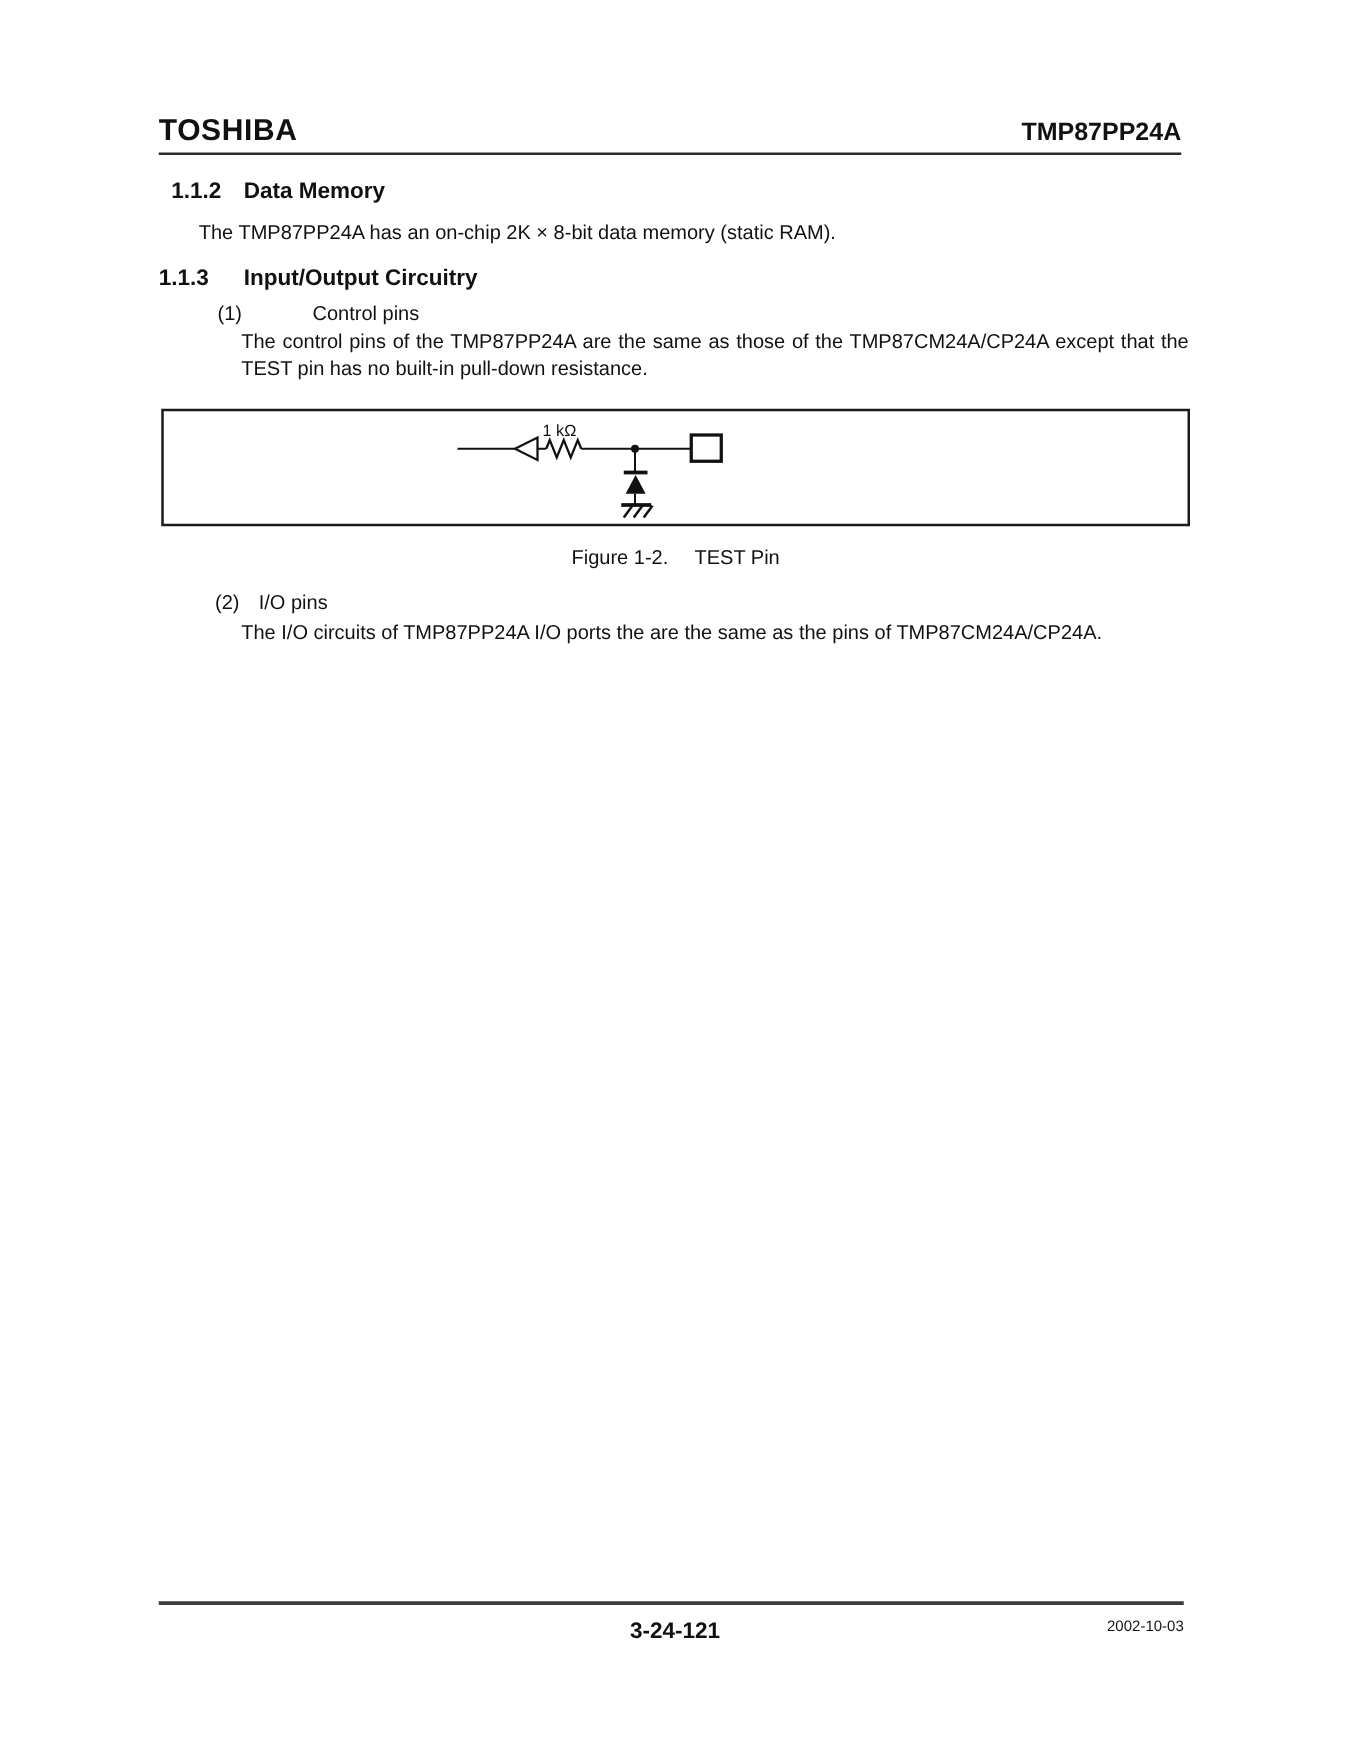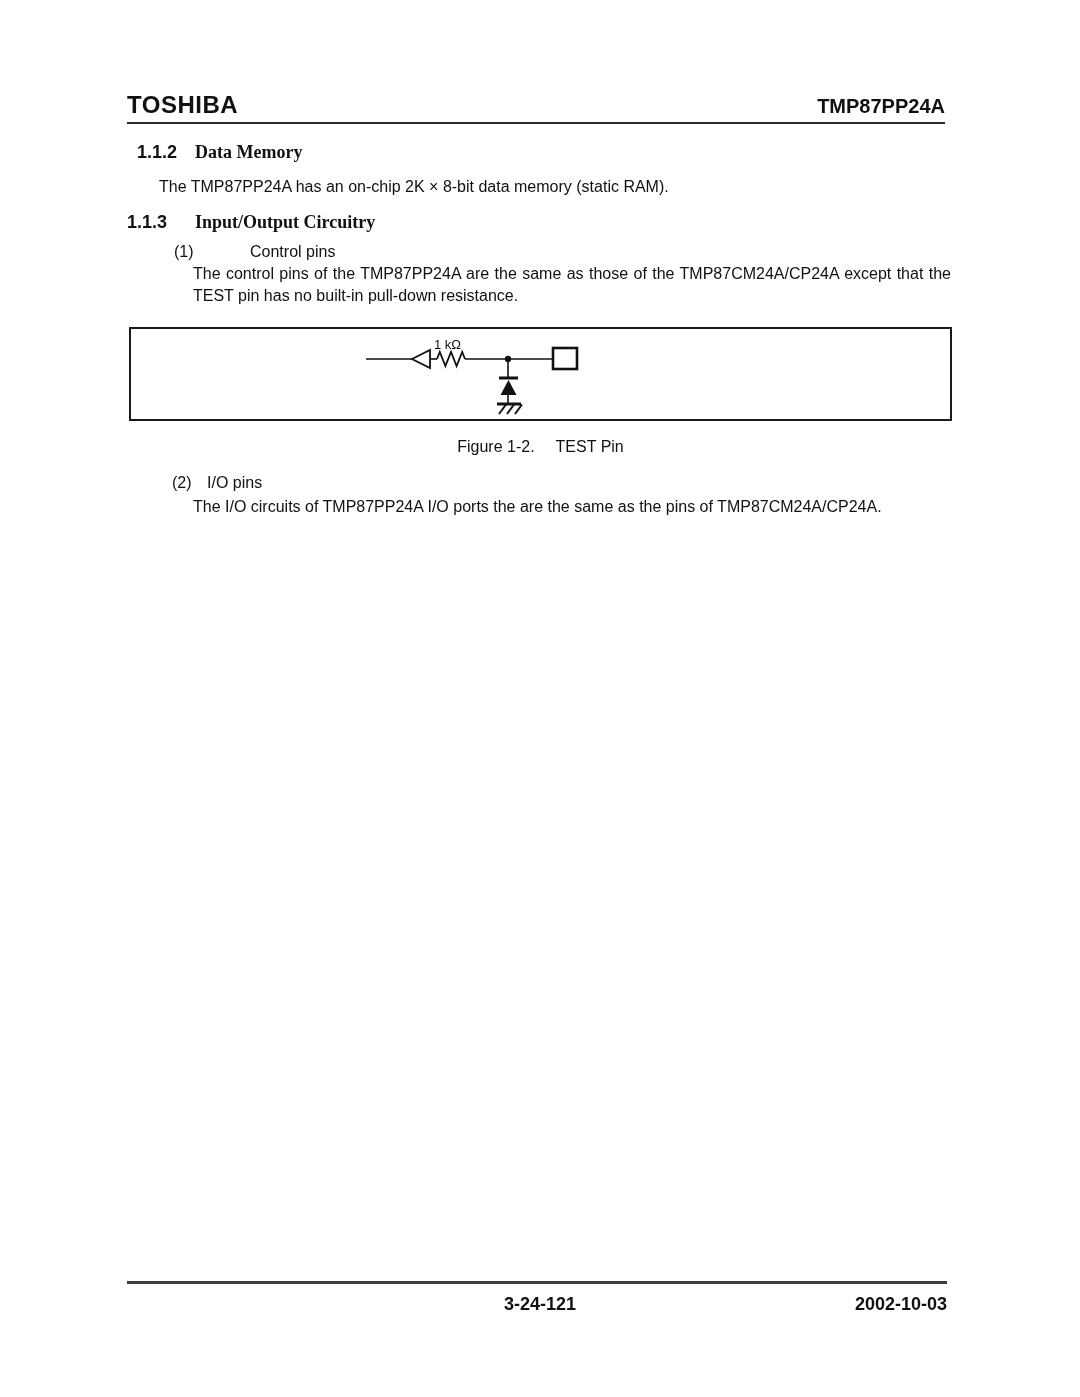--- a/index.html
+++ b/index.html
@@ -13,21 +13,21 @@
   }
   .abs { position: absolute; }
 
   
   .brand { left: 127px; top: 91px; font-size: 24px; font-weight: 700; letter-spacing: 0.5px; }
   .part-number { top: 95px; right: 135px; font-size: 20px; font-weight: 700; }
   .header-rule { left: 127px; top: 122px; width: 818px; height: 2px; background: #2b2b2b; }
 
   
   .sec-num { font-size: 18px; font-weight: 700; }
-  .sec-title { font-size: 18px; font-weight: 700; font-family: Liberation Serif, serif; }
+  .sec-title { font-size: 18px; font-weight: 700; }
   .s1-num { left: 127px; top: 142px; margin-left: 10px; }
   .s1-title { left: 195px; top: 142px; }
   .s1-body { left: 159px; top: 178px; font-size: 16px; }
 
   .s2-num { left: 127px; top: 212px; }
   .s2-title { left: 195px; top: 212px; }
 
   .item-label { font-size: 16px; }
   .item-title { font-size: 16px; }
   .i1-label { left: 174px; top: 243px; }
@@ -53,21 +53,21 @@
   }
   .caption-label { margin-right: 21px; }
 
   .i2-label { left: 172px; top: 474px; }
   .i2-title { left: 207px; top: 474px; }
   .i2-body { left: 193px; top: 496px; width: 760px; font-size: 16px; line-height: 22px; }
 
   
   .footer-rule { left: 127px; top: 1281px; width: 820px; height: 3px; background: #3d3d3d; }
   .footer-page { left: 0; top: 1294px; width: 1080px; text-align: center; font-size: 18px; font-weight: 700; }
-  .footer-date { top: 1294px; right: 133px; font-size: 18px; font-weight: 700; }
+  .footer-date { top: 1294px; right: 133px; font-size: 12px; font-weight: 400; }
 </style>
 </head>
 <body>
 
 <div class="abs brand">TOSHIBA</div>
 <div class="abs part-number">TMP87PP24A</div>
 <div class="abs header-rule"></div>
 
 <span class="abs sec-num s1-num">1.1.2</span>
 <span class="abs sec-title s1-title">Data Memory</span>

